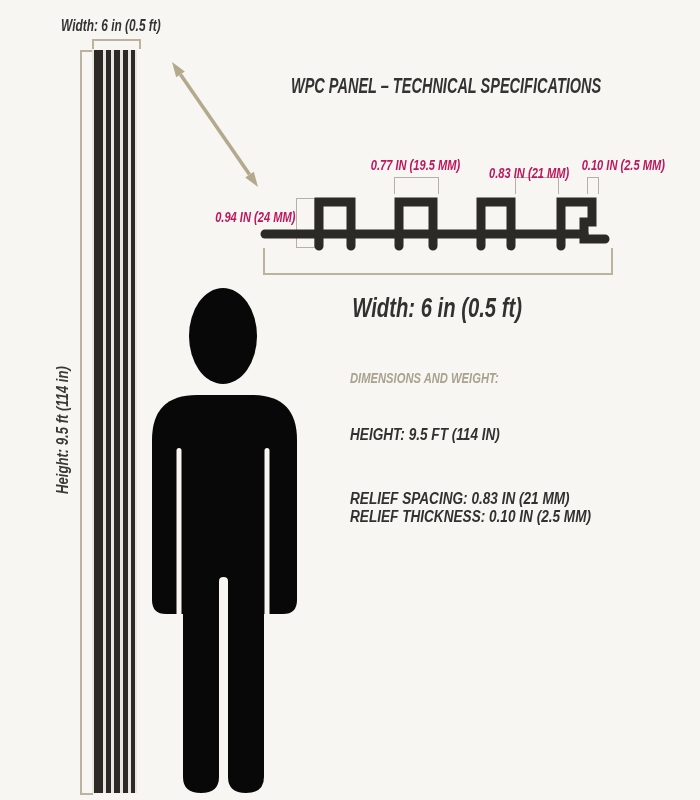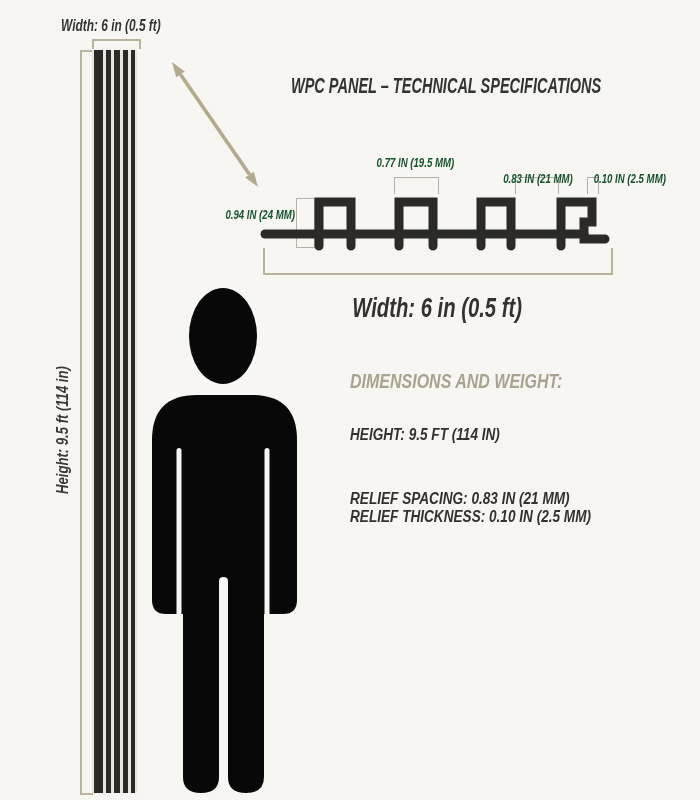--- a/index.html
+++ b/index.html
@@ -38,23 +38,23 @@
     border:2px solid #bcb39e;border-right:none;}
   .meas-line{border:1px solid #b5b1a7;border-bottom:none;}
   .meas-box{border:1px solid #b5b1a7;}
   .bracket-bottom{left:263px;top:248px;width:346px;height:25px;
     border:2px solid #bcb39e;border-top:none;}
 
   .title{left:196px;top:73px;width:500px;text-align:center;font-size:22px;}
   .top-width{left:61px;top:16px;font-size:17px;font-weight:bold;}
   .height-label{left:-36px;top:419px;width:200px;height:22px;text-align:center;
     font-size:17px;transform:rotate(-90deg);transform-origin:center center;color:#3a3936;}
-  .dim-label{font-size:13px;color:#14532d;}
+  .dim-label{font-size:15px;color:#be185d;}
   .big-width{left:287px;top:293px;width:300px;text-align:center;font-size:27px;color:#323130;}
-  .specs-heading{left:350px;top:370px;font-size:20px;color:#a9a28e;}
+  .specs-heading{left:350px;top:370px;font-size:14px;color:#a9a28e;}
   .spec-group{left:350px;font-size:16px;line-height:21.5px;color:#323130;}
 </style>
 </head>
 <body>
 
 <div class="canvas">
 
   <div class="abs lbl top-width"><span class="sx sx70 ox-left">Width: 6 in (0.5 ft)</span></div>
 
   <div class="abs bracket-top"></div>
@@ -93,22 +93,22 @@
       <line x1="65" y1="84" x2="384" y2="84"></line>
       <path d="M119,96 L119,52 L151,52 L151,96"></path>
       <path d="M199,96 L199,52 L233,52 L233,96"></path>
       <path d="M281,96 L281,52 L311,52 L311,96"></path>
       <path d="M361,96 L361,52 L392,52 L392,72 L384,72 L384,89 L405,89"></path>
     </g>
   </svg>
 
   <div class="abs lbl dim-label" style="left:175px;top:208px;width:120px;text-align:right;text-decoration:underline;"><span class="sx sx74 ox-right">0.94 IN (24 MM)</span></div>
   <div class="abs lbl dim-label" style="left:352px;top:156px;width:126px;text-align:center;"><span class="sx sx74 ox-center">0.77 IN (19.5 MM)</span></div>
-  <div class="abs lbl dim-label" style="left:475px;top:172px;width:126px;text-align:center;"><span class="sx sx74 ox-center">0.83 IN (21 MM)</span></div>
-  <div class="abs lbl dim-label" style="left:567px;top:156px;width:126px;text-align:center;margin-top:16px;"><span class="sx sx74 ox-center">0.10 IN (2.5 MM)</span></div>
+  <div class="abs lbl dim-label" style="left:475px;top:164px;width:126px;text-align:left;"><span class="sx sx74 ox-center">0.83 IN (21 MM)</span></div>
+  <div class="abs lbl dim-label" style="left:567px;top:156px;width:126px;text-align:left;"><span class="sx sx74 ox-center">0.10 IN (2.5 MM)</span></div>
 
   <div class="abs bracket-bottom"></div>
   <div class="abs lbl big-width"><span class="sx sx75 ox-center">Width: 6 in (0.5 ft)</span></div>
 
   <div class="abs lbl specs-heading"><span class="sx sx80 ox-left">DIMENSIONS AND WEIGHT:</span></div>
 
   <div class="abs spec-group" style="top:426px;">
     <div class="lbl"><span class="sx sx85 ox-left">HEIGHT: 9.5 FT (114 IN)</span></div>
   </div>
 

